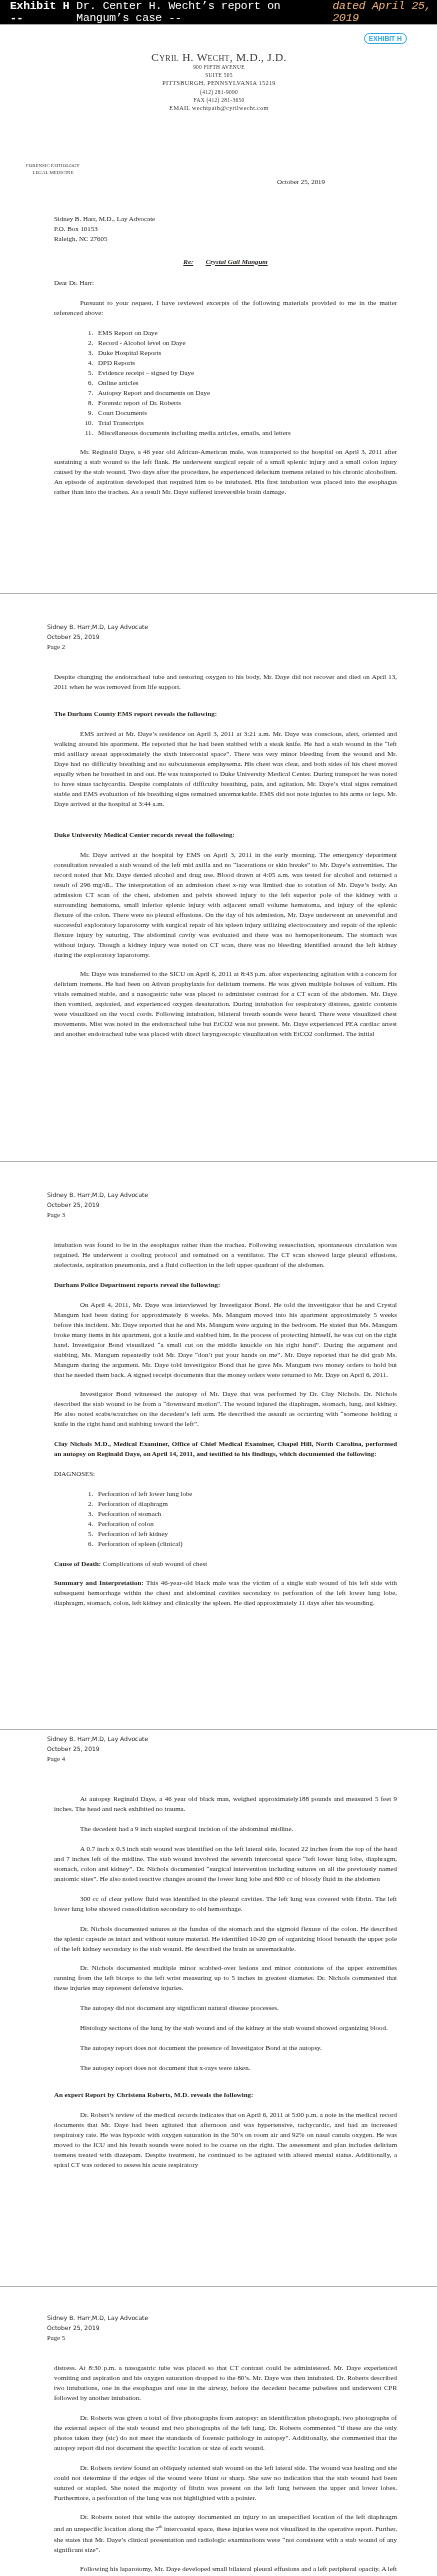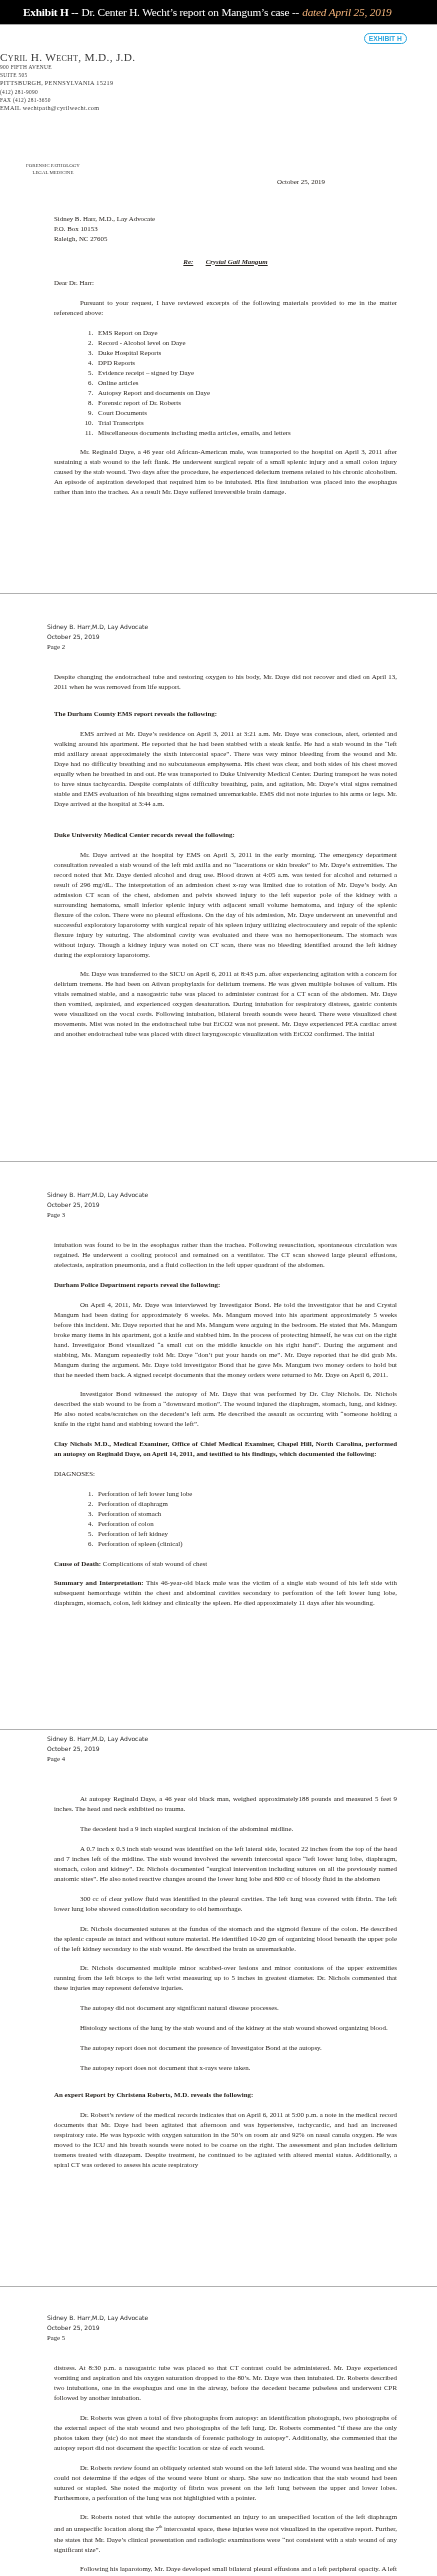--- a/index.html
+++ b/index.html
@@ -1,33 +1,33 @@
 <!DOCTYPE html>
 <html style="font-size:8.2px"><head>
 <meta charset="utf-8">
 <style>
   html, body { margin: 0; padding: 0; background: #ffffff; }
   body { width: 438px; font-family: "Liberation Serif", serif; color: #2b2622; }
   .banner {
     height: 24px; background: #000000; color: #ffffff;
-    display: flex; align-items: center; padding-left: 23px;
-    font-family: Liberation Serif, serif; font-size: 11.3px; letter-spacing: -0.2px;
+    display: flex; align-items: center; padding-left: 10px;
+    font-family: Liberation Mono, monospace; font-size: 11.3px; letter-spacing: -0.2px;
     border-bottom: 1.5px solid #a8a8a8;
   }
   .banner b { font-weight: bold; margin-right: 3.1px; }
   .banner .date { color: #f2b27a; font-style: italic; margin-left: 3.1px; }
   .page { position: relative; background: #fff; }
   .page-divider { height: 0; border-top: 1.5px solid #b0b0b0; }
   .sticker {
     position: absolute; right: 31px; top: 8.2px;
     border: 1px solid #2ba7df; border-radius: 6.2px; color: #2ba7df;
     font-family: "Liberation Sans", sans-serif; font-weight: bold; font-size: 6.7px;
     padding: 1px 4.1px;
   }
-  .letterhead { padding-top: 26px; color: #3b3b3b; }
+  .letterhead { text-align: center; padding-top: 26px; color: #3b3b3b; }
   .lh-name { font-size: 11.3px; font-variant: small-caps; letter-spacing: 0.3px; }
   .lh-line { font-size: 5.4px; letter-spacing: 0.3px; line-height: 8.2px; }
   .lh-side { position: absolute; left: 26px; top: 138px; font-size: 4.9px; line-height: 6.7px; text-align: center; color: #3b3b3b; }
   .content { padding: 0 41px 0 54px; font-size: 6.9px; line-height: 10px; }
   .date-right { text-align: right; padding-right: 72px; margin-top: 65px; }
   .addr { margin-top: 27px; }
   .re { text-align: center; font-weight: bold; font-style: italic; text-decoration: underline; margin-top: 12.4px; }
   .re span.gap { display: inline-block; width: 12.4px; }
   p { margin: 0 0 9.8px 0; text-align: justify; }
   p.indent { text-indent: 26px; }

